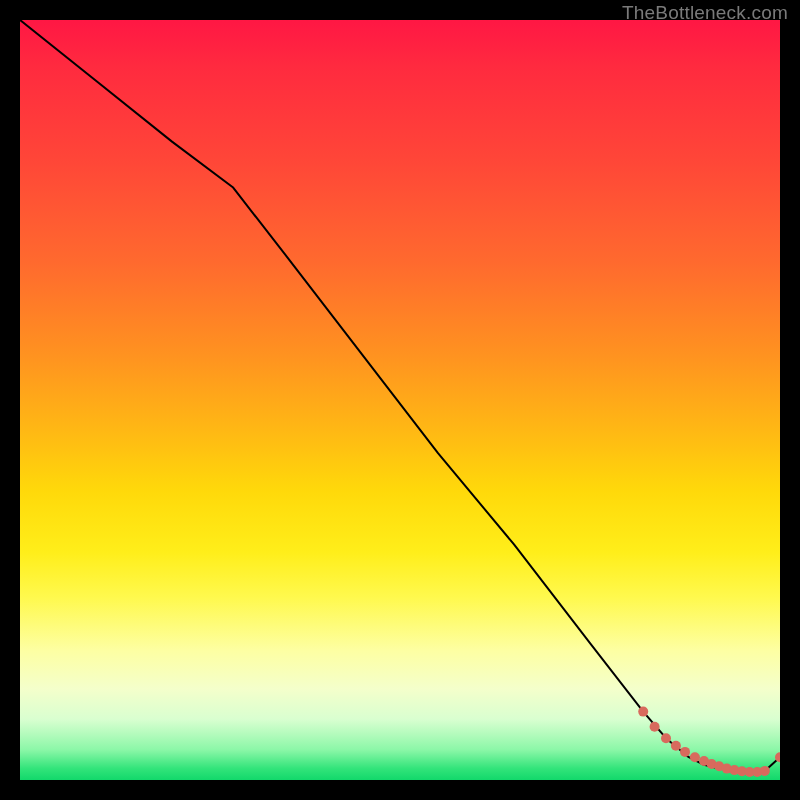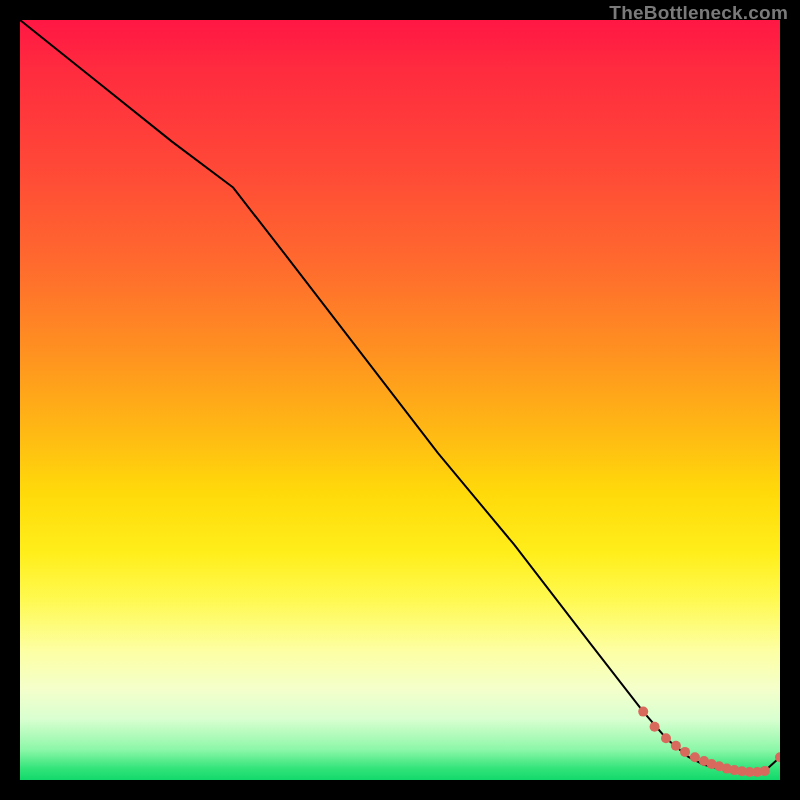--- a/index.html
+++ b/index.html
@@ -49,21 +49,21 @@
     width: 760px;
     height: 760px;
     pointer-events: none;
   }
   .watermark {
     position: absolute;
     right: 12px;
     top: 2px;
     color: #7a7a7a;
     font-size: 19px;
-    font-weight: 700;
+    font-weight: 400;
     letter-spacing: 0.2px;
   }
 </style>
 </head>
 <body>
 
 <div class="frame">
   <div class="plot"></div>
 
   <svg class="svg-layer" viewBox="0 0 760 760" preserveAspectRatio="none">

